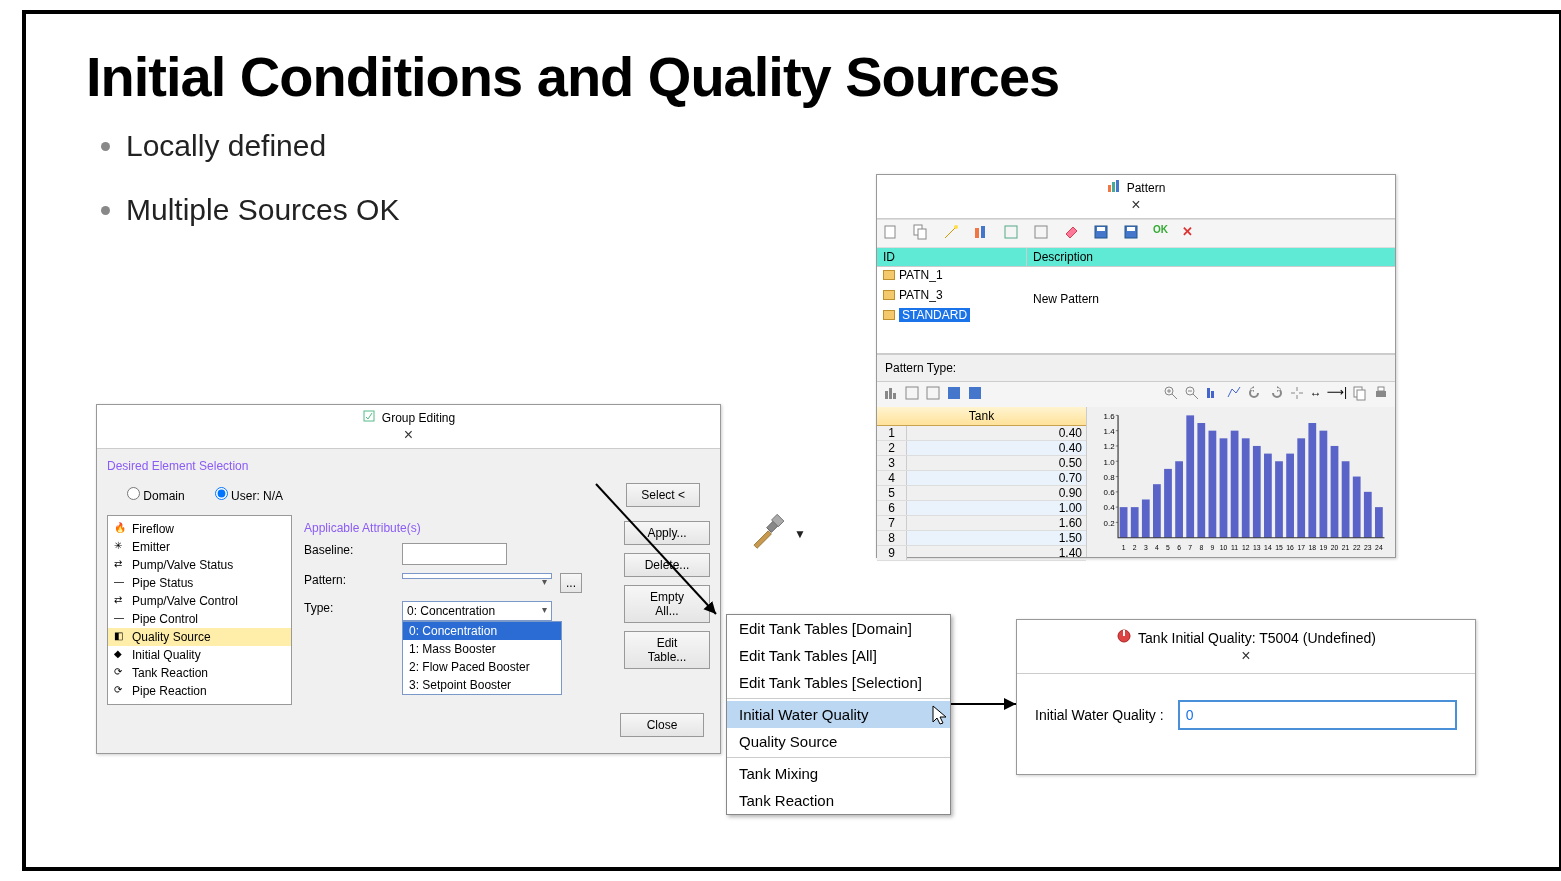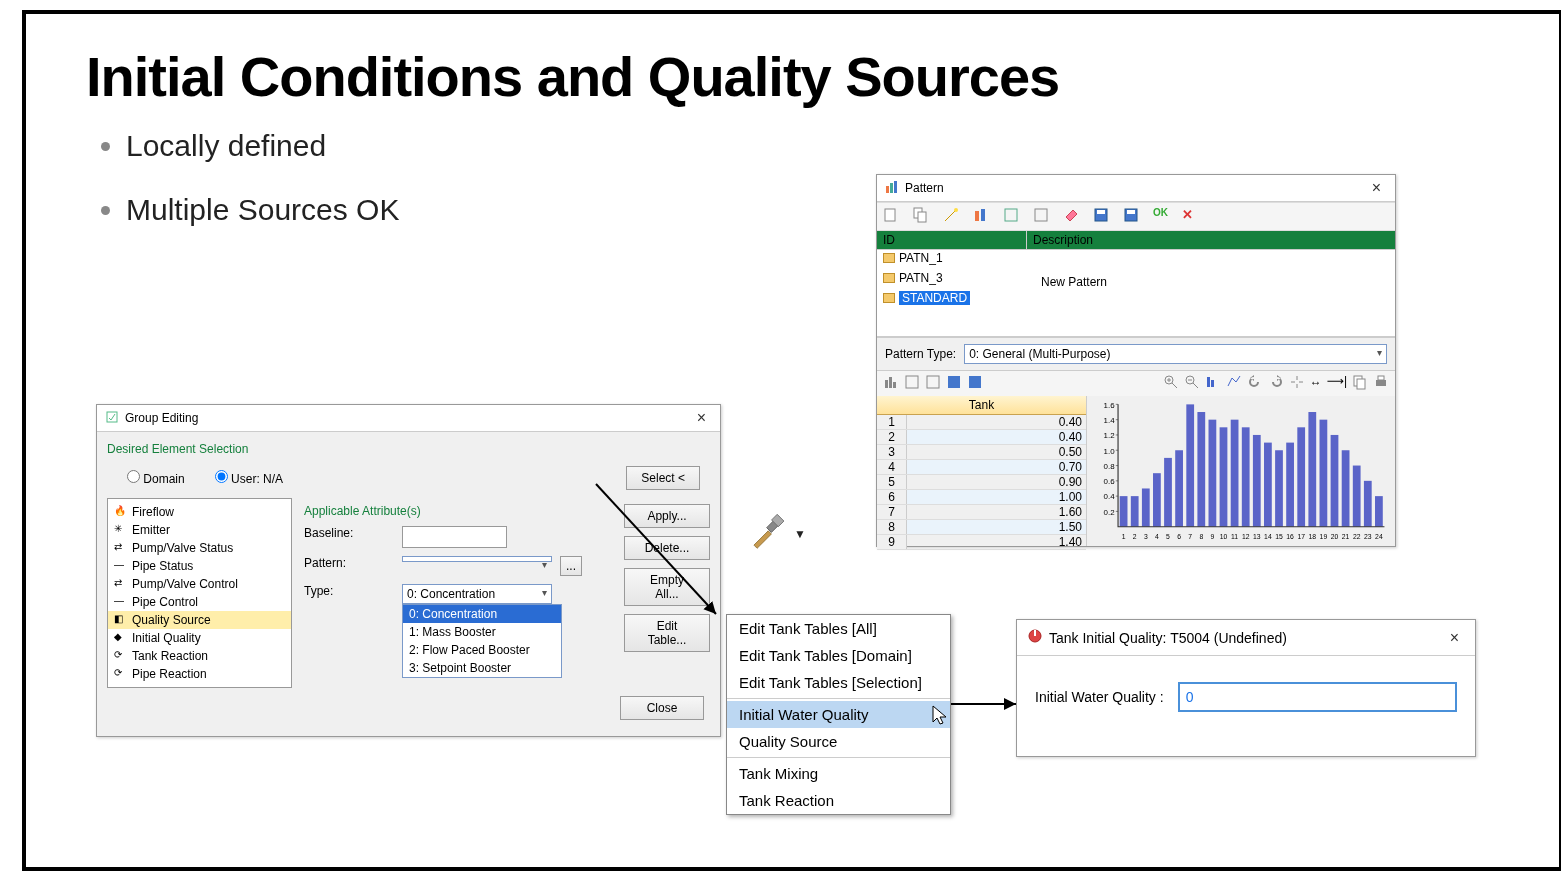--- a/index.html
+++ b/index.html
@@ -4,28 +4,28 @@
 <style>
 * { box-sizing: border-box; margin: 0; padding: 0; }
 body { font-family: "Segoe UI", Arial, sans-serif; background: #fff; width: 1561px; height: 881px; position: relative; }
 .slide { position: absolute; top: 10px; left: 22px; width: 1541px; height: 861px; border: 4px solid #000; padding: 30px 60px; }
 .title { font-size: 56px; font-weight: 900; letter-spacing: -1px; margin-bottom: 20px; }
 .bullets { font-size: 30px; list-style: disc; margin-left: 40px; color: #222; }
 .bullets li { margin-bottom: 30px; }
 .bullets li::marker { color: #888; }
 
 .dialog { position: absolute; background: #f0f0f0; border: 1px solid #999; box-shadow: 1px 1px 3px rgba(0,0,0,0.2); font-size: 12px; }
-.dlg-title { display: flex; justify-content: space-between; align-items: center; padding: 4px 8px; border-bottom: 1px solid #ccc; background: #fff; }
+.dlg-title { display: flex; justify-content: space-between; align-items: center; padding: 4px 8px; border-bottom: 1px solid #ccc; background: #fff; flex-direction: column; }
 .dlg-title span { font-weight: 400; }
 .close-x { font-size: 16px; color: #333; cursor: pointer; padding: 0 6px; }
 
 
 #group-edit { left: 70px; top: 390px; width: 625px; }
 .ge-body { padding: 6px 10px; }
-.ge-label { color: #15803d; margin: 4px 0; }
+.ge-label { color: #8b5cf6; margin: 4px 0; }
 .ge-radio-row { display: flex; align-items: center; gap: 30px; padding: 6px 10px 8px 20px; }
 .ge-radio-row .sel-btn { margin-left: auto; }
 .win-btn { background: linear-gradient(#f7f7f7,#e5e5e5); border: 1px solid #999; padding: 4px 14px; font-size: 12px; min-width: 72px; cursor: pointer; }
 .win-btn:disabled { color: #999; }
 .ge-split { display: flex; gap: 6px; }
 .ge-tree { width: 185px; border: 1px solid #999; background: #fff; padding: 4px 0; height: 190px; }
 .ge-tree-item { padding: 2px 6px; display: flex; align-items: center; gap: 4px; cursor: pointer; }
 .ge-tree-item.sel { background: #ffeeaa; }
 .ico { width: 14px; height: 14px; display: inline-block; }
 .ge-form { flex: 1; padding: 2px 6px; position: relative; }
@@ -44,24 +44,24 @@
 
 #hammer { position: absolute; left: 720px; top: 495px; width: 60px; height: 50px; display: flex; align-items: center; }
 #hammer svg { width: 44px; height: 44px; }
 #hammer .dd { margin-left: 10px; font-size: 12px; color: #222; }
 
 
 #pattern { left: 850px; top: 160px; width: 520px; }
 .pat-toolbar { background: #f5f5f5; padding: 4px 6px; display: flex; gap: 14px; border-top: 1px solid #ddd; border-bottom: 1px solid #ddd; font-size: 13px; }
 .tool-ico { width: 16px; height: 16px; display: inline-block; }
 .pat-grid { background: #fff; border-bottom: 1px solid #ccc; }
-.pat-grid-head { display: flex; background: #15803d; border-bottom: 1px solid #ccc; font-size: 12px; }
+.pat-grid-head { display: flex; background: #5eead4; border-bottom: 1px solid #ccc; font-size: 12px; }
 .pat-grid-head div:first-child { width: 150px; padding: 2px 6px; border-right: 1px solid #ccc; }
 .pat-grid-head div:last-child { flex: 1; padding: 2px 6px; }
-.pat-row { display: flex; font-size: 12px; gap: 8px; }
+.pat-row { display: flex; font-size: 12px; }
 .pat-row .id-cell { width: 150px; padding: 1px 6px; display: flex; align-items: center; gap: 4px; }
 .pat-row .desc-cell { flex: 1; padding: 1px 6px; margin-top: 8px; }
 .pat-row.sel .id-cell span:last-child { background: #1a73e8; color: #fff; padding: 0 3px; }
 .pat-type-row { display: flex; align-items: center; padding: 6px 8px; gap: 8px; font-size: 12px; border-top: 1px solid #ccc; }
 .pat-type-row .combo { flex: 1; width: auto; }
 .pat-toolbar2 { background: #f5f5f5; padding: 3px 6px; display: flex; gap: 5px; font-size: 12px; border-top: 1px solid #ccc; }
 .pat-bottom { display: flex; height: 150px; }
 .val-table { width: 210px; border-right: 1px solid #ccc; display: flex; flex-direction: column; font-size: 12px; }
 .val-head { background: linear-gradient(#fff4d0,#ffe29a); text-align: center; padding: 2px; border-bottom: 1px solid #c9a24f; }
 .val-row { display: flex; border-bottom: 1px solid #ddd; }
@@ -287,21 +287,20 @@
               <span class="folder-ico"></span>
               <span>STANDARD</span>
             </div>
             <div class="desc-cell"></div>
           </div>
         </div>
       <div style="height:30px"></div>
     </div>
     <div class="pat-type-row">
       <span>Pattern Type:</span>
-      <div class="combo">0: General (Multi-Purpose)</div>
     </div>
     <div class="pat-toolbar2">
       <span><svg class="tool-ico">
             <rect x="2" y="6" width="3" height="8" fill="#888"></rect>
             <rect x="6" y="3" width="3" height="11" fill="#888"></rect>
             <rect x="10" y="8" width="3" height="6" fill="#888"></rect>
           </svg></span>
       <span><svg class="tool-ico">
             <rect x="2" y="2" width="12" height="12" fill="none" stroke="#888"></rect>
           </svg></span>
@@ -460,22 +459,22 @@
             <text x="241.375" y="127" font-size="6" text-anchor="middle">23</text>
             <rect x="247.7125" y="88" width="6.824999999999999" height="28" fill="#5a64c8"></rect>
             <text x="251.125" y="127" font-size="6" text-anchor="middle">24</text>
             <path d="M22 4 V116 H256" stroke="#333" fill="none"></path>
           </svg>
       </div>
     </div>
   </div>
 
   <div id="ctx-menu">
+      <div class="mi">Edit Tank Tables [Domain]</div>
       <div class="mi">Edit Tank Tables [All]</div>
-      <div class="mi">Edit Tank Tables [Domain]</div>
       <div class="mi">Edit Tank Tables [Selection]</div>
       <div class="sep"></div>
       <div class="mi sel">Initial Water Quality</div>
       <div class="mi">Quality Source</div>
       <div class="sep"></div>
       <div class="mi">Tank Mixing</div>
       <div class="mi">Tank Reaction</div>
     </div>
 
   <div id="tank" class="dialog">

